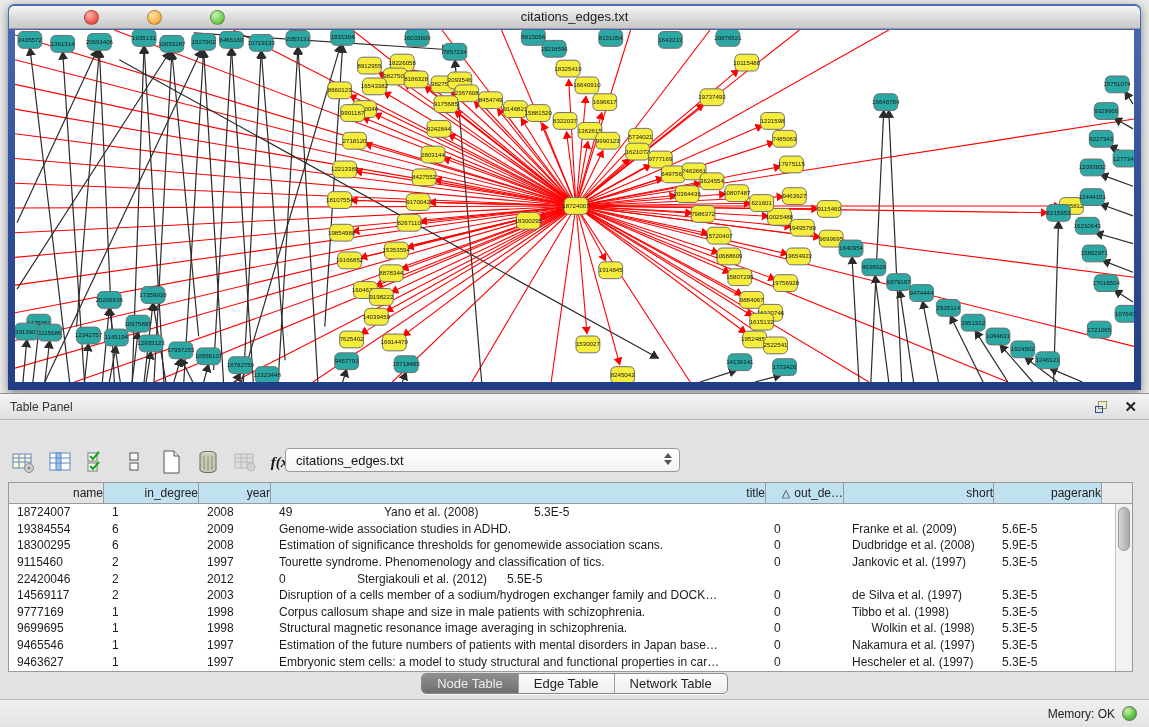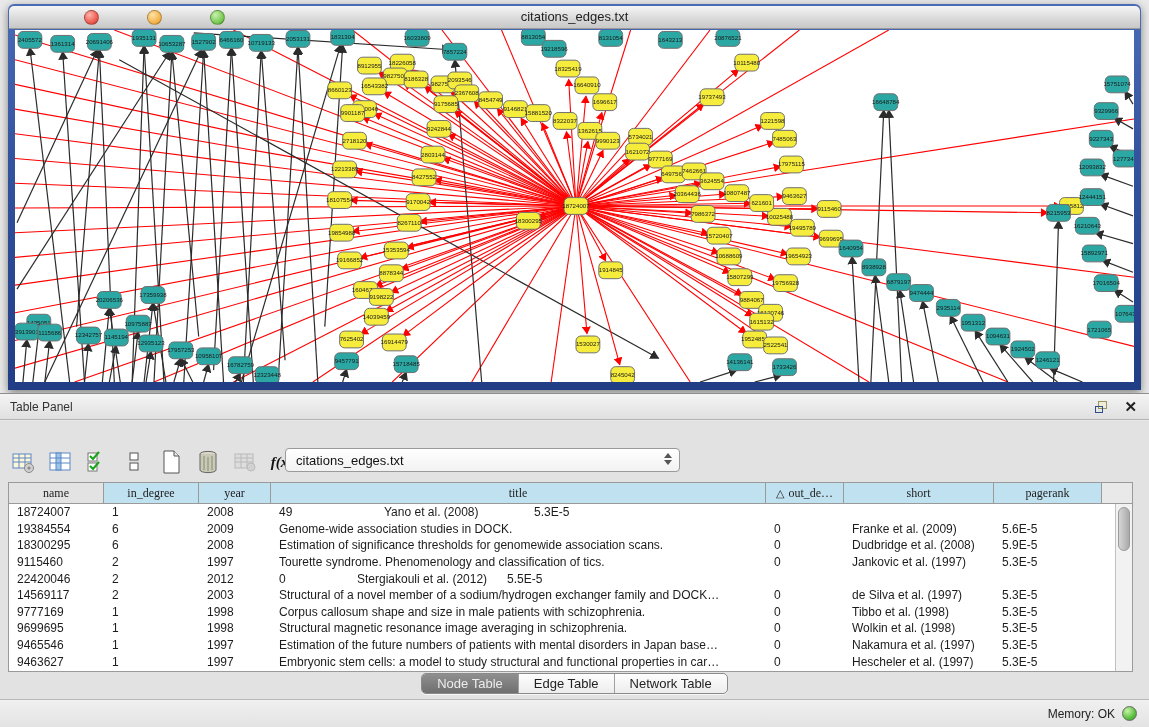--- a/index.html
+++ b/index.html
@@ -61,22 +61,22 @@
   #net-select .arrows i{ display:block; width:0; height:0; border-left:4px solid transparent; border-right:4px solid transparent; }
   #net-select .arrows .up{ border-bottom:5px solid #555; }
   #net-select .arrows .dn{ border-top:5px solid #555; }
 
   
   #table-box{
     position:absolute; left:8px; top:61px; width:1125px; height:190px;
     background:#fff; border:1px solid #9a9a9a;
   }
   #thead{ display:flex; height:21px; border-bottom:1px solid #9a9a9a; font-size:12px; color:#222; }
-  .hcell{ border-right:1px solid #9a9a9a; display:flex; align-items:center; justify-content:center;
-          overflow:hidden; white-space:nowrap; background:#BFE1F0;font-family:Liberation Serif, serif; }
+  .hcell{ border-right:1px solid #9a9a9a; display:flex; align-items:center; justify-content:flex-end;
+          overflow:hidden; white-space:nowrap; background:#BFE1F0; }
   .hcell.gray{ background:#E3E3E3; }
   .hcell .sort{ margin-right:4px; font-size:11px; }
   #tbody{ position:absolute; left:0; top:21px; right:17px; bottom:0; overflow:hidden; }
   .trow{ display:flex; height:16.6px; font-size:12px; color:#1c1c1c; align-items:center; }
   .tcell{ padding-left:8px; overflow:hidden; white-space:nowrap; }
   #vscroll{
     position:absolute; right:0; top:21px; width:17px; bottom:0;
     background:#F2F2F2; border-left:1px solid #c0c0c0;
   }
   #vthumb{ position:absolute; left:2px; top:3px; width:12px; height:44px; border-radius:6px;
@@ -931,21 +931,21 @@
           <div class="tcell" style="width: 95px; flex: 0 0 95px;">1</div>
           <div class="tcell" style="width: 72px; flex: 0 0 72px;">2008</div>
           <div class="tcell" style="width: 78px; flex: 0 0 78px;">49</div>
           <div class="tcell" style="width: 150px; flex: 0 0 150px; margin-left: 27px;">Yano et al. (2008)</div>
           <div class="tcell" style="width: 108px; flex: 0 0 108px;">5.3E-5</div>
         </div>
         <div class="trow">
           <div class="tcell" style="width: 95px; flex: 0 0 95px;">19384554</div>
           <div class="tcell" style="width: 95px; flex: 0 0 95px;">6</div>
           <div class="tcell" style="width: 72px; flex: 0 0 72px;">2009</div>
-          <div class="tcell" style="width: 495px; flex: 0 0 495px;">Genome-wide association studies in DOCK.</div>
+          <div class="tcell" style="width: 495px; flex: 0 0 495px;">Genome-wide association studies in ADHD.</div>
           <div class="tcell" style="width: 78px; flex: 0 0 78px;">0</div>
           <div class="tcell" style="width: 150px; flex: 0 0 150px;">Franke et al. (2009)</div>
           <div class="tcell" style="width: 108px; flex: 0 0 108px;">5.6E-5</div>
         </div>
         <div class="trow">
           <div class="tcell" style="width: 95px; flex: 0 0 95px;">18300295</div>
           <div class="tcell" style="width: 95px; flex: 0 0 95px;">6</div>
           <div class="tcell" style="width: 72px; flex: 0 0 72px;">2008</div>
           <div class="tcell" style="width: 495px; flex: 0 0 495px;">Estimation of significance thresholds for genomewide association scans.</div>
           <div class="tcell" style="width: 78px; flex: 0 0 78px;">0</div>
@@ -966,41 +966,41 @@
           <div class="tcell" style="width: 95px; flex: 0 0 95px;">2</div>
           <div class="tcell" style="width: 72px; flex: 0 0 72px;">2012</div>
           <div class="tcell" style="width: 78px; flex: 0 0 78px;">0</div>
           <div class="tcell" style="width: 150px; flex: 0 0 150px;">Stergiakouli et al. (2012)</div>
           <div class="tcell" style="width: 108px; flex: 0 0 108px;">5.5E-5</div>
         </div>
         <div class="trow">
           <div class="tcell" style="width: 95px; flex: 0 0 95px;">14569117</div>
           <div class="tcell" style="width: 95px; flex: 0 0 95px;">2</div>
           <div class="tcell" style="width: 72px; flex: 0 0 72px;">2003</div>
-          <div class="tcell" style="width: 495px; flex: 0 0 495px;">Structural of a novel member of a sodium/hydrogen exchanger family and DOCK…</div>
+          <div class="tcell" style="width: 495px; flex: 0 0 495px;">Disruption of a cells member of a sodium/hydrogen exchanger family and DOCK…</div>
           <div class="tcell" style="width: 78px; flex: 0 0 78px;">0</div>
           <div class="tcell" style="width: 150px; flex: 0 0 150px;">de Silva et al. (1997)</div>
           <div class="tcell" style="width: 108px; flex: 0 0 108px;">5.3E-5</div>
         </div>
         <div class="trow">
           <div class="tcell" style="width: 95px; flex: 0 0 95px;">9777169</div>
           <div class="tcell" style="width: 95px; flex: 0 0 95px;">1</div>
           <div class="tcell" style="width: 72px; flex: 0 0 72px;">1998</div>
           <div class="tcell" style="width: 495px; flex: 0 0 495px;">Corpus callosum shape and size in male patients with schizophrenia.</div>
           <div class="tcell" style="width: 78px; flex: 0 0 78px;">0</div>
           <div class="tcell" style="width: 150px; flex: 0 0 150px;">Tibbo et al. (1998)</div>
           <div class="tcell" style="width: 108px; flex: 0 0 108px;">5.3E-5</div>
         </div>
         <div class="trow">
           <div class="tcell" style="width: 95px; flex: 0 0 95px;">9699695</div>
           <div class="tcell" style="width: 95px; flex: 0 0 95px;">1</div>
           <div class="tcell" style="width: 72px; flex: 0 0 72px;">1998</div>
           <div class="tcell" style="width: 495px; flex: 0 0 495px;">Structural magnetic resonance image averaging in schizophrenia.</div>
           <div class="tcell" style="width: 78px; flex: 0 0 78px;">0</div>
-          <div class="tcell" style="width: 150px; flex: 0 0 150px;">Wolkin et al. (1998)</div>
+          <div class="tcell" style="width: 150px; flex: 0 0 150px; text-align: center;">Wolkin et al. (1998)</div>
           <div class="tcell" style="width: 108px; flex: 0 0 108px;">5.3E-5</div>
         </div>
         <div class="trow">
           <div class="tcell" style="width: 95px; flex: 0 0 95px;">9465546</div>
           <div class="tcell" style="width: 95px; flex: 0 0 95px;">1</div>
           <div class="tcell" style="width: 72px; flex: 0 0 72px;">1997</div>
           <div class="tcell" style="width: 495px; flex: 0 0 495px;">Estimation of the future numbers of patients with mental disorders in Japan base…</div>
           <div class="tcell" style="width: 78px; flex: 0 0 78px;">0</div>
           <div class="tcell" style="width: 150px; flex: 0 0 150px;">Nakamura et al. (1997)</div>
           <div class="tcell" style="width: 108px; flex: 0 0 108px;">5.3E-5</div>

